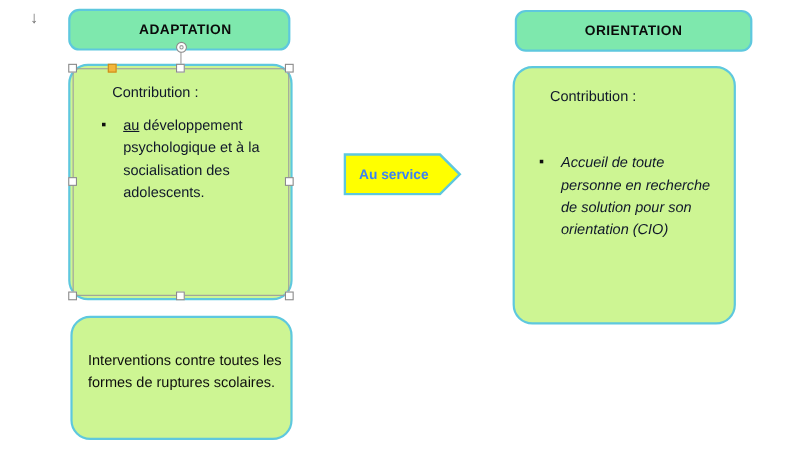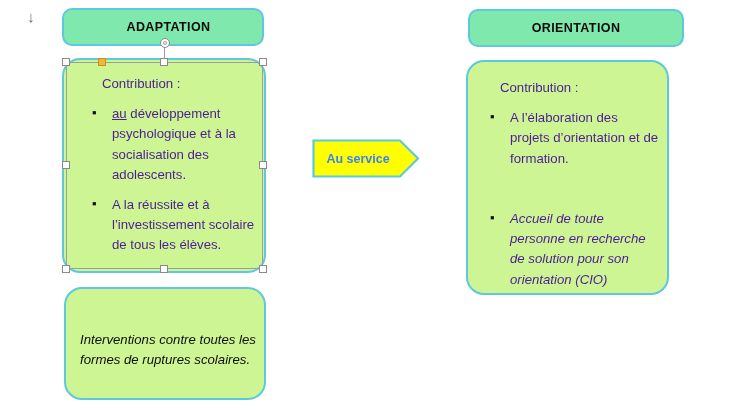--- a/index.html
+++ b/index.html
@@ -38,21 +38,21 @@
     font-size: 12.5px;
     letter-spacing: 0.4px;
     color: #0a0a0a;
     white-space: nowrap;
   }
 
   
   .body-text {
     position: absolute;
     box-sizing: border-box;
-    color: #4c1d95;
+    color: #0f172a;
     font-size: 13.2px;
     line-height: 20.2px;
   }
   .lead-line {
     margin: 0 0 0 0;
     padding-left: 22px;
   }
   ul.bullets {
     list-style: none;
     margin: 0;
@@ -180,57 +180,55 @@
   <div class="rounded-box title-box" style="left:62px; top:8px; width:202px; height:38px;padding-left:11px;">
     <span class="title-label">ADAPTATION</span>
   </div>
 
   <div class="rounded-box" style="left:62px; top:58px; width:204px; height:215px;"></div>
 
   <div class="body-text" style="left:80px; top:74px; width:190px;">
     <div class="lead-line">Contribution :</div>
     <ul class="bullets">
       <li><span class="u">au</span><span> développement psychologique et à la socialisation des adolescents.</span></li>
-      <li><span>A la réussite et à l’investissement scolaire de tous les élèves.</span></li>
     </ul>
   </div>
 
   <div class="sel-rect" style="left:66px; top:62px; width:197px; height:207px;"></div>
   <div class="rot-stem" style="left:164px; top:47px; height:15px;"></div>
   <div class="rot-handle" style="left:160px; top:38px;"></div>
   <div class="handle" style="left:62px;  top:58px;"></div>
   <div class="handle" style="left:160px; top:58px;"></div>
   <div class="handle" style="left:259px; top:58px;"></div>
   <div class="handle" style="left:62px;  top:161px;"></div>
   <div class="handle" style="left:259px; top:161px;"></div>
   <div class="handle" style="left:62px;  top:265px;"></div>
   <div class="handle" style="left:160px; top:265px;"></div>
   <div class="handle" style="left:259px; top:265px;"></div>
   <div class="handle adjust" style="left:98px; top:58px;"></div>
 
   <div class="rounded-box" style="left:64px; top:287px; width:202px; height:113px;"></div>
-  <div class="plain-text" style="left:80px; top:330px; width:180px;font-style:italic;">Interventions contre toutes les formes de ruptures scolaires.</div>
+  <div class="plain-text" style="left:80px; top:318px; width:180px;">Interventions contre toutes les formes de ruptures scolaires.</div>
 
   <div class="arrow-wrap">
     <svg width="108" height="39" viewBox="0 0 108 39">
       <polygon points="1.5,1.5 88,1.5 106,19.5 88,37.5 1.5,37.5" fill="#ffff00" stroke="#5ec8de" stroke-width="2.2" stroke-linejoin="miter"></polygon>
     </svg>
     <div class="arrow-label">Au service</div>
   </div>
 
   <div class="rounded-box title-box" style="left:468px; top:9px; width:216px; height:38px;">
     <span class="title-label">ORIENTATION</span>
   </div>
 
   <div class="rounded-box" style="left:466px; top:60px; width:203px; height:235px;"></div>
 
   <div class="body-text" style="left:478px; top:78px; width:192px;">
     <div class="lead-line">Contribution :</div>
     <ul class="bullets">
-      <li><span>A l’élaboration des projets d’orientation et de formation.</span></li>
       <li class="spacer-line no-marker" style="list-style: none; padding-left: 0px; --hide: 1;"></li>
       <li class="italic-item"><span>Accueil de toute personne en recherche de solution pour son orientation (CIO)</span></li>
     </ul>
   </div>
 
 </div>
 
 <style>
   ul.bullets > li.no-marker::before { content: ""; }
 </style>

